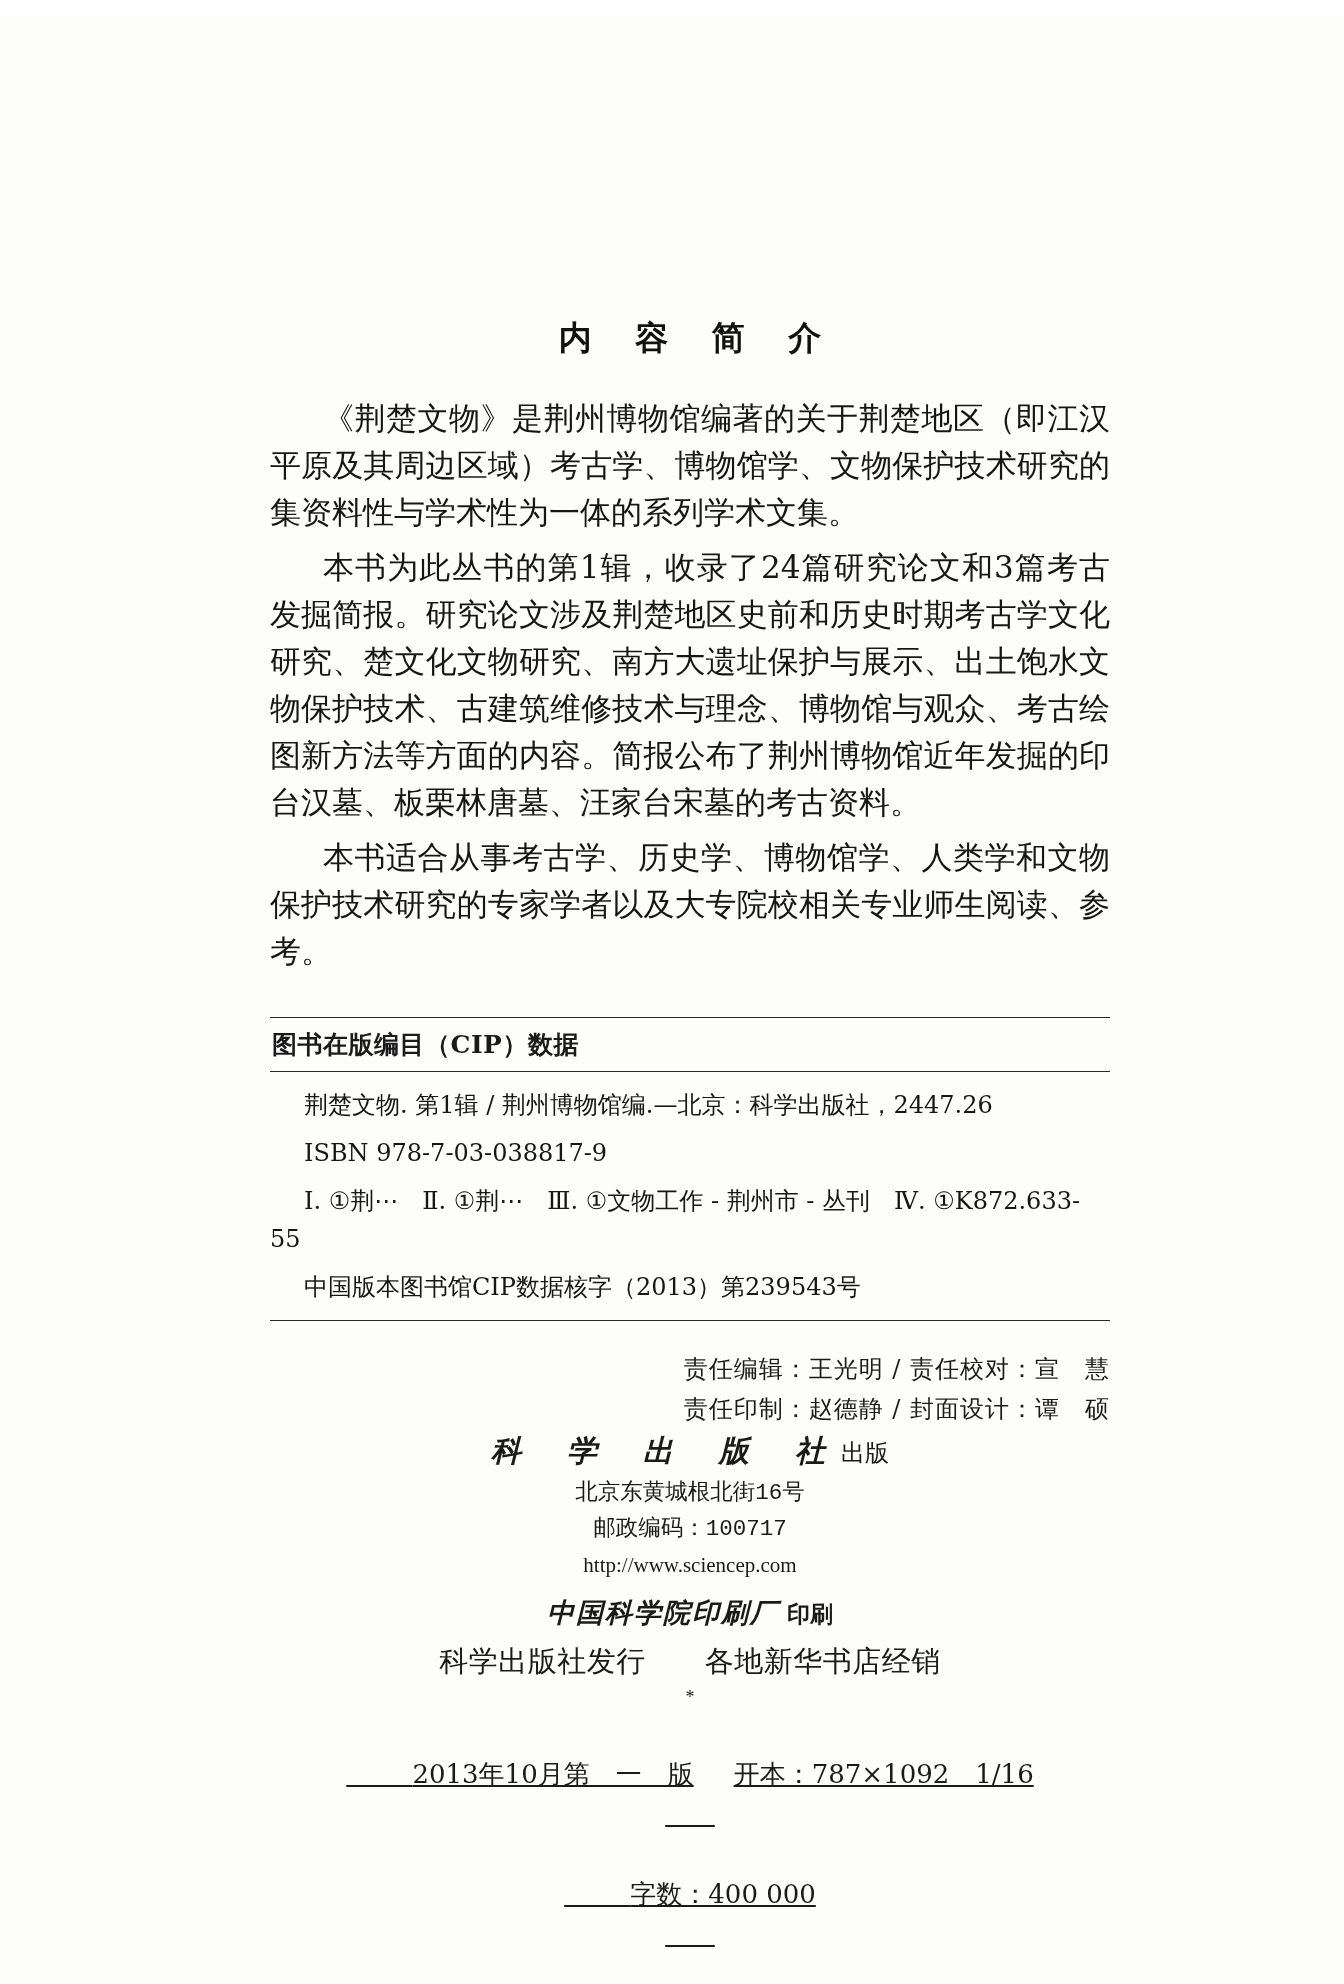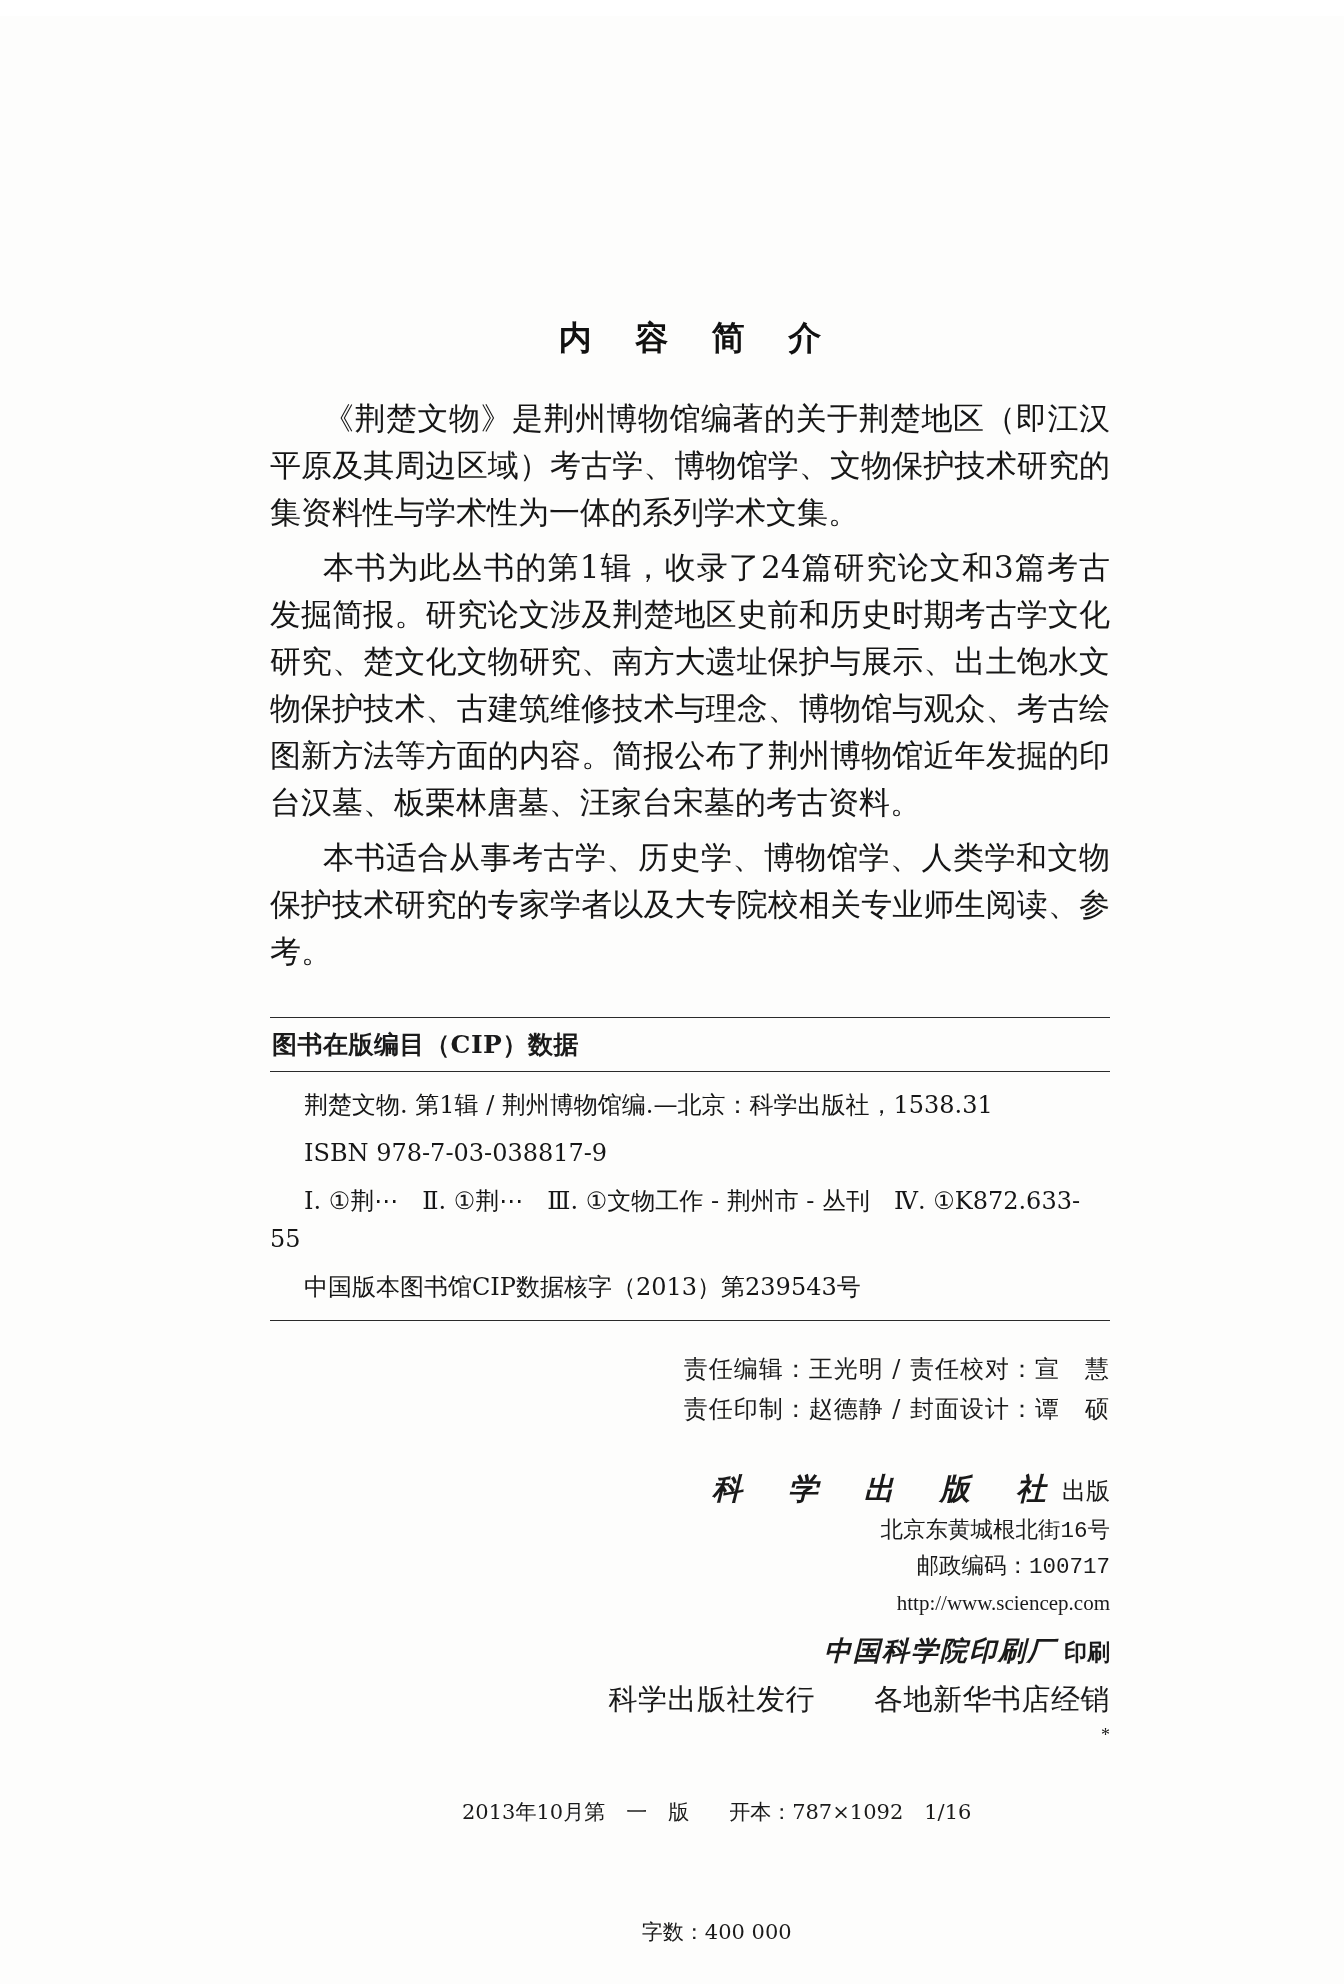--- a/index.html
+++ b/index.html
@@ -93,22 +93,21 @@
   }
   .credits div {
     font-size: 24px;
     line-height: 40px;
     letter-spacing: 1px;
     font-family: "DejaVu Serif", "Liberation Serif", serif;
   }
 
   
   .publisher {
-    margin-top: 38px;
-    text-align: right;
+    text-align: center;
   }
   .pub-logo-line {
     font-size: 30px;
     line-height: 44px;
     font-weight: bold;
     font-style: italic;
     letter-spacing: 8px;
     font-family: "DejaVu Serif", "Liberation Serif", serif;
   }
   .pub-logo-line .tail {
@@ -156,24 +155,25 @@
     line-height: 26px;
     margin: 4px 0 2px 0;
   }
 
   
   .details {
     text-align: center;
     margin-top: 4px;
   }
   .details .row {
-    font-size: 21px;
+    font-size: 26px;
     line-height: 40px;
     font-family: "DejaVu Serif", "Liberation Serif", serif;
     white-space: pre;
+    text-decoration: underline;
   }
   .details .gap {
     display: inline-block;
     width: 40px;
   }
 </style>
 </head>
 <body>
 
 <div class="page">
@@ -185,21 +185,21 @@
       <p>《荆楚文物》是荆州博物馆编著的关于荆楚地区（即江汉平原及其周边区域）考古学、博物馆学、文物保护技术研究的集资料性与学术性为一体的系列学术文集。</p>
       <p>本书为此丛书的第1辑，收录了24篇研究论文和3篇考古发掘简报。研究论文涉及荆楚地区史前和历史时期考古学文化研究、楚文化文物研究、南方大遗址保护与展示、出土饱水文物保护技术、古建筑维修技术与理念、博物馆与观众、考古绘图新方法等方面的内容。简报公布了荆州博物馆近年发掘的印台汉墓、板栗林唐墓、汪家台宋墓的考古资料。</p>
       <p>本书适合从事考古学、历史学、博物馆学、人类学和文物保护技术研究的专家学者以及大专院校相关专业师生阅读、参考。</p>
     </div>
 
     <div class="cip-wrap">
       <hr class="rule">
       <div class="cip-heading">图书在版编目（CIP）数据</div>
       <hr class="rule">
       <div class="cip-body">
-        <p class="indent">荆楚文物. 第1辑 / 荆州博物馆编.—北京：科学出版社，1538.31</p>
+        <p class="indent">荆楚文物. 第1辑 / 荆州博物馆编.—北京：科学出版社，2447.26</p>
         <p class="indent">ISBN 978-7-03-038817-9</p>
         <p class="indent">Ⅰ. ①荆⋯　Ⅱ. ①荆⋯　Ⅲ. ①文物工作 - 荆州市 - 丛刊　Ⅳ. ①K872.633-55</p>
         <p class="indent last">中国版本图书馆CIP数据核字（2013）第239543号</p>
       </div>
       <hr class="rule">
     </div>
 
     <div class="credits">
       <div>责任编辑：王光明 / 责任校对：宣　慧</div>
       <div>责任印制：赵德静 / 封面设计：谭　硕</div>

